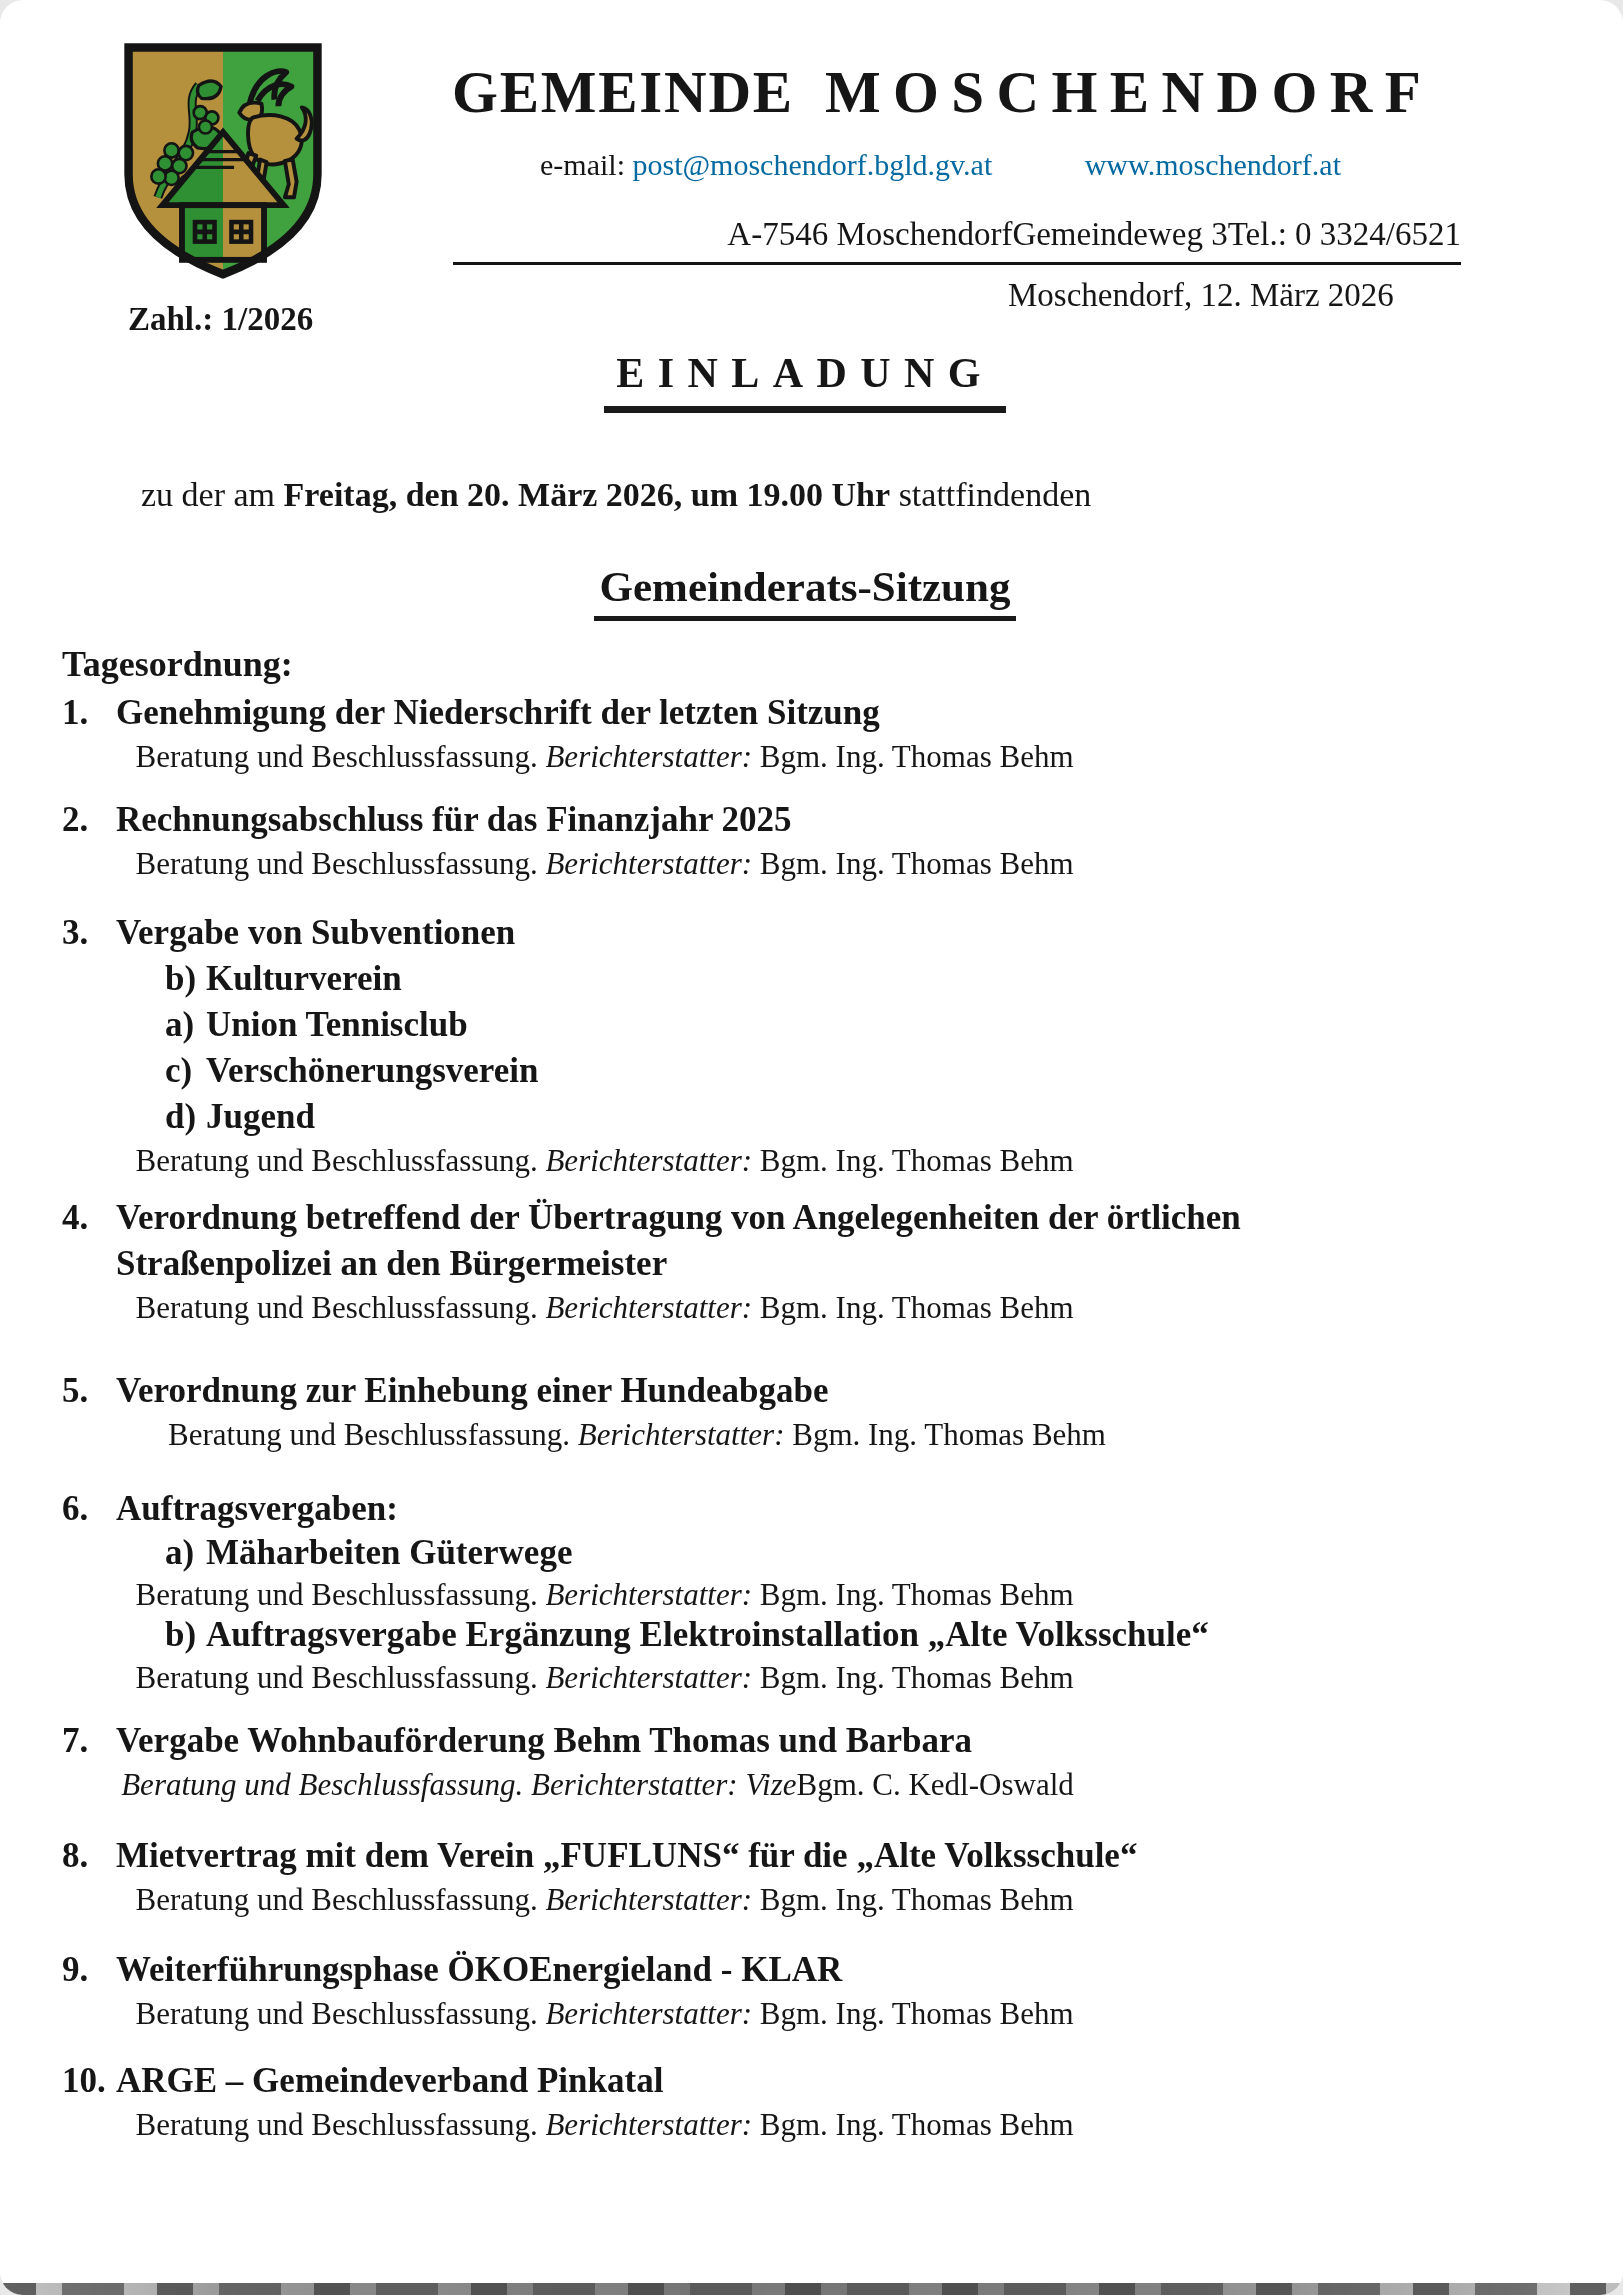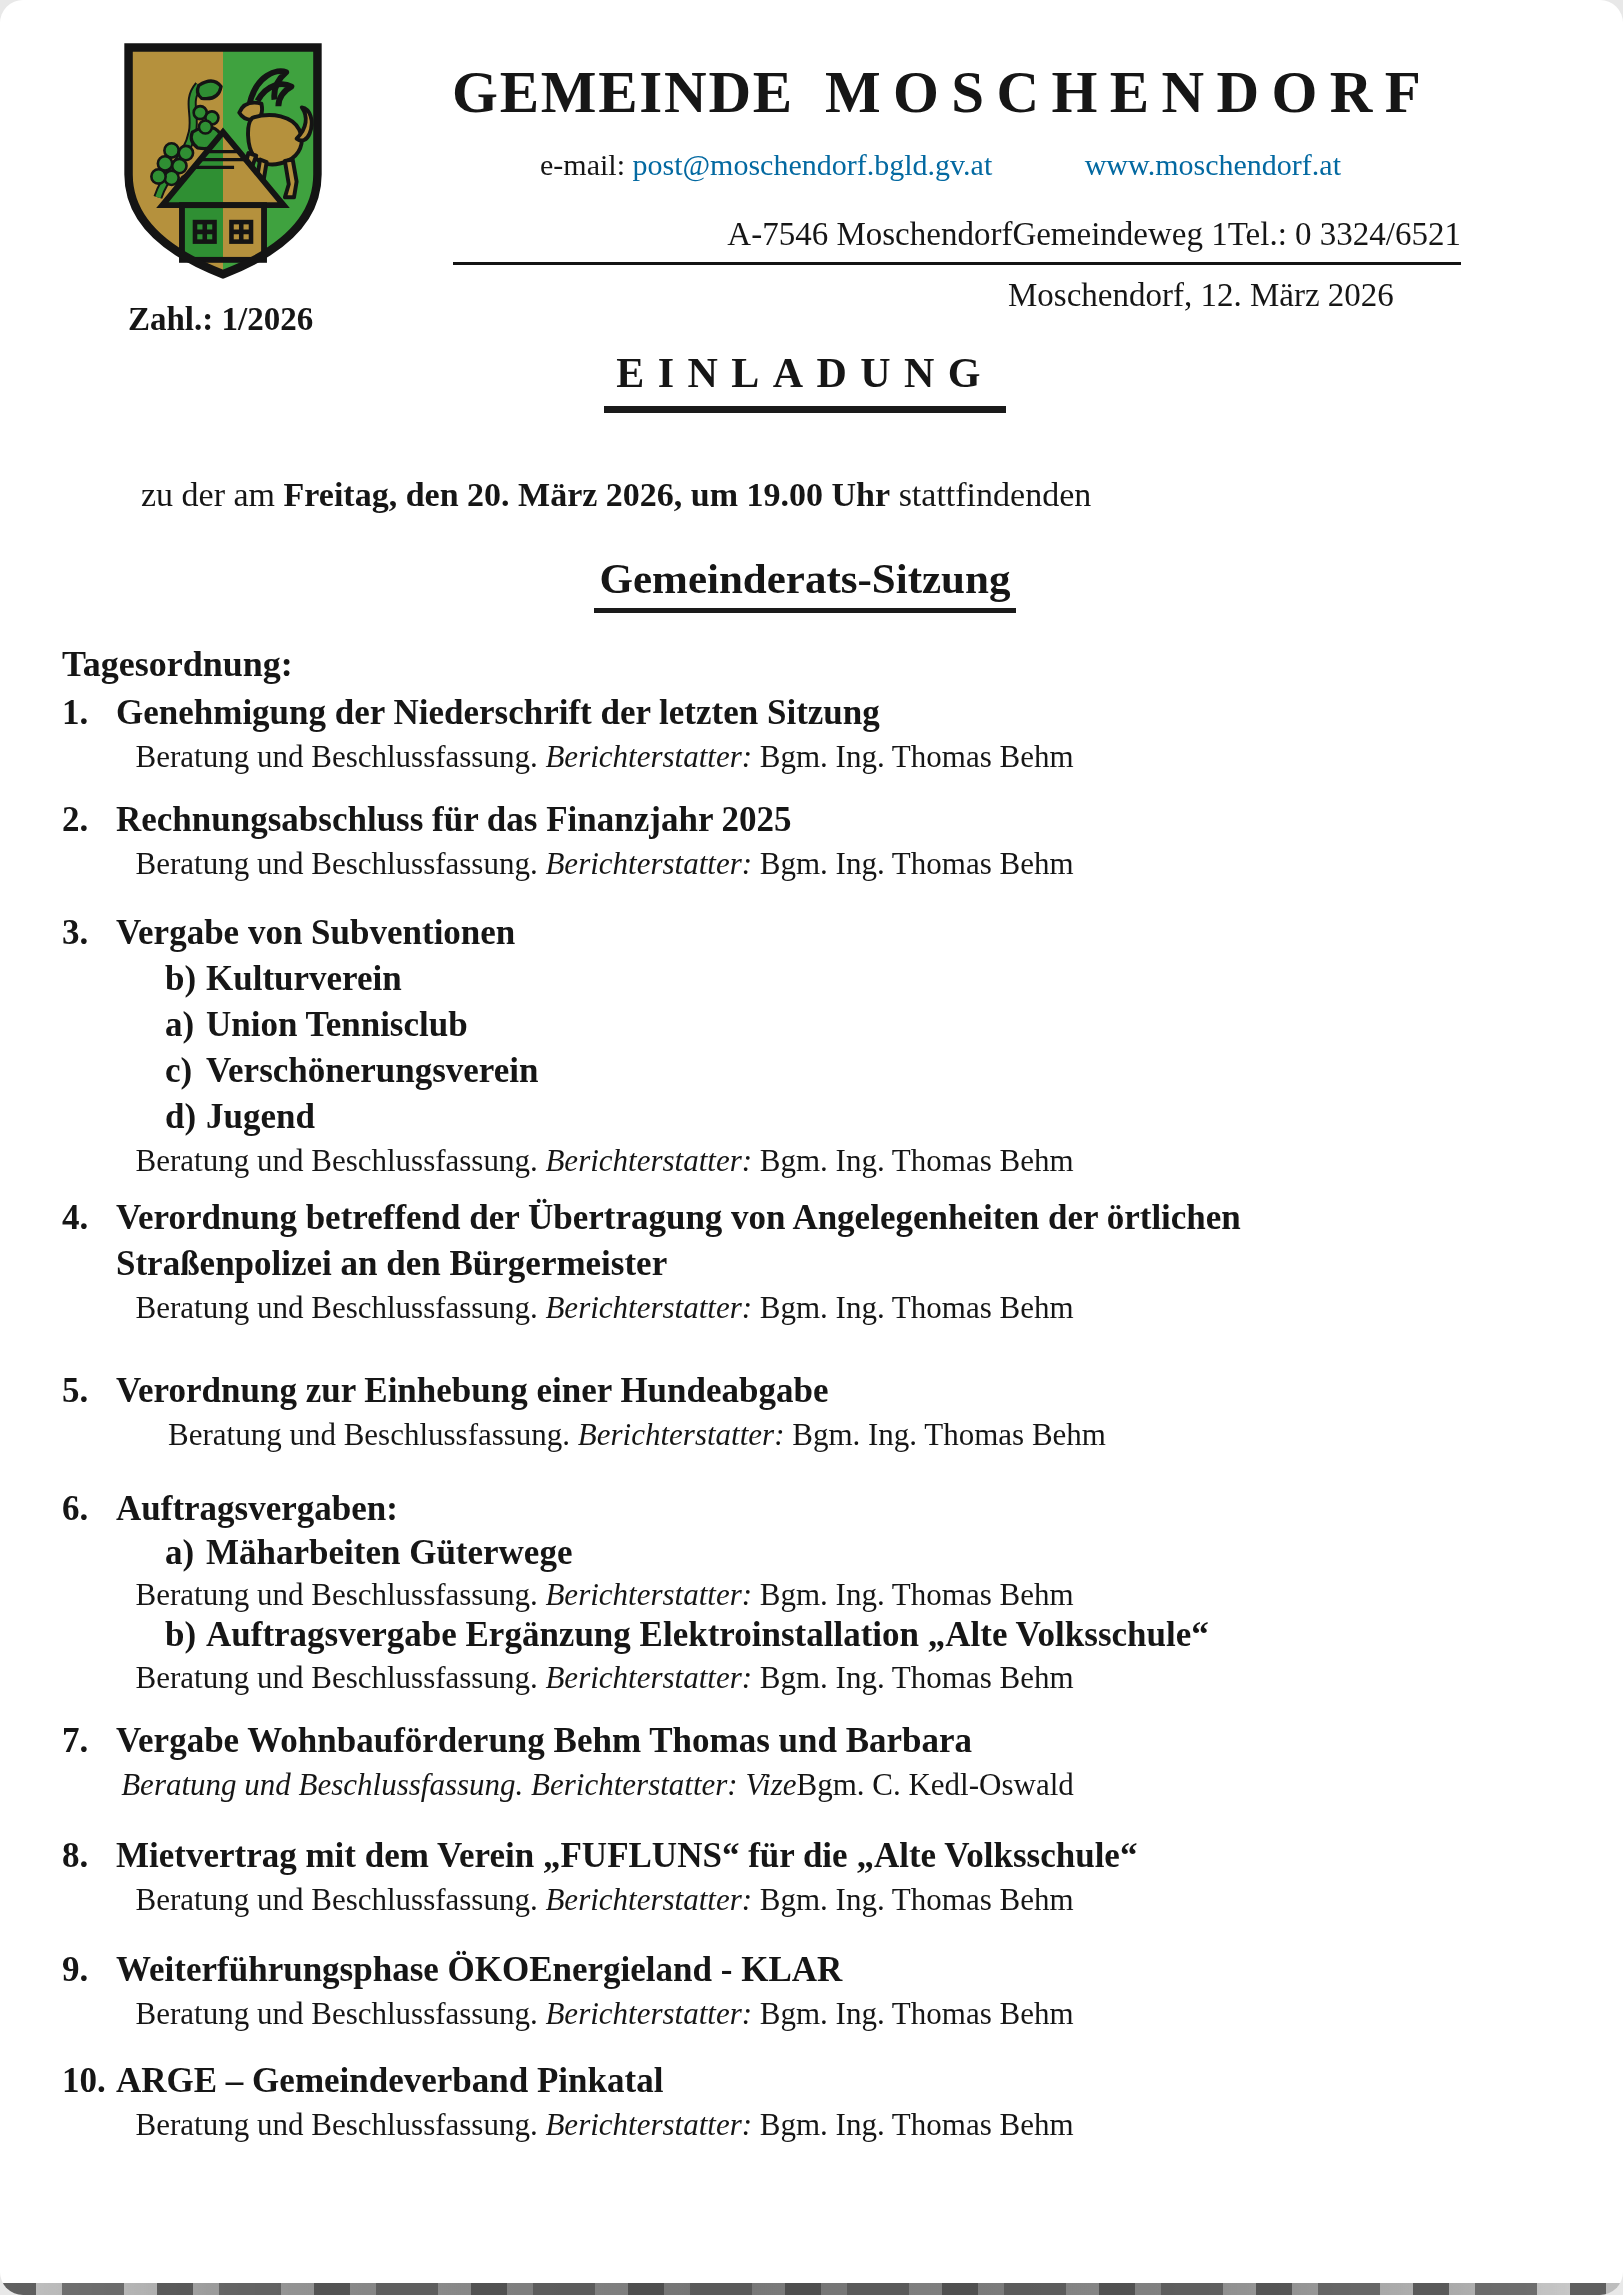--- a/index.html
+++ b/index.html
@@ -39,21 +39,21 @@
   
   .einladung-wrap{position:absolute;top:349px;left:0;width:1610px;text-align:center;}
   .einladung{
     display:inline-block;font-size:42px;font-weight:bold;letter-spacing:0.32em;
     border-bottom:7.2px solid #1a1a1a;padding:0 11.8px 9.2px 11.8px;
   }
   .intro{position:absolute;top:476px;left:141px;font-size:34px;white-space:nowrap;}
   .meeting-wrap{position:absolute;top:554px;left:0;width:1610px;text-align:center;}
   .meeting{
     display:inline-block;font-size:43px;font-weight:bold;
-    border-bottom:5.9px solid #1a1a1a;padding:0 5.2px 5.2px 5.2px;
+    border-bottom:5.9px solid #1a1a1a;padding:0 5.2px 5.2px 5.2px;margin-top:8px;
   }
   .tagesordnung{position:absolute;top:643px;left:62px;font-size:36px;font-weight:bold;}
   
   .agenda{position:absolute;left:62px;top:681px;width:1400px;}
   .item{position:absolute;left:0;display:flex;width:1400px;}
   .num{width:54px;flex-shrink:0;font-size:35px;font-weight:bold;line-height:46px;}
   .ibody{flex:1;max-width:1217px;}
   .ititle{font-size:35px;font-weight:bold;line-height:46px;}
   .sub{font-size:35px;font-weight:bold;line-height:46px;margin-left:49px;}
   .sub .slabel{display:inline-block;min-width:41px;}
@@ -153,21 +153,21 @@
   <div class="email-row">
     <span>
       <span>e-mail:</span>
       <a href="#" class="link">post@moschendorf.bgld.gv.at</a>
     </span>
     <a href="#" class="link">www.moschendorf.at</a>
   </div>
 
   <div class="addr-row">
     <span>A-7546 Moschendorf</span>
-    <span>Gemeindeweg 1</span>
+    <span>Gemeindeweg 3</span>
     <span>Tel.: 0 3324/6521</span>
   </div>
 
   <div class="date-line">Moschendorf, 12. März 2026</div>
   <div class="ref-line">Zahl.: 1/2026</div>
 
   <div class="einladung-wrap">
     <span class="einladung">EINLADUNG</span>
   </div>
 

